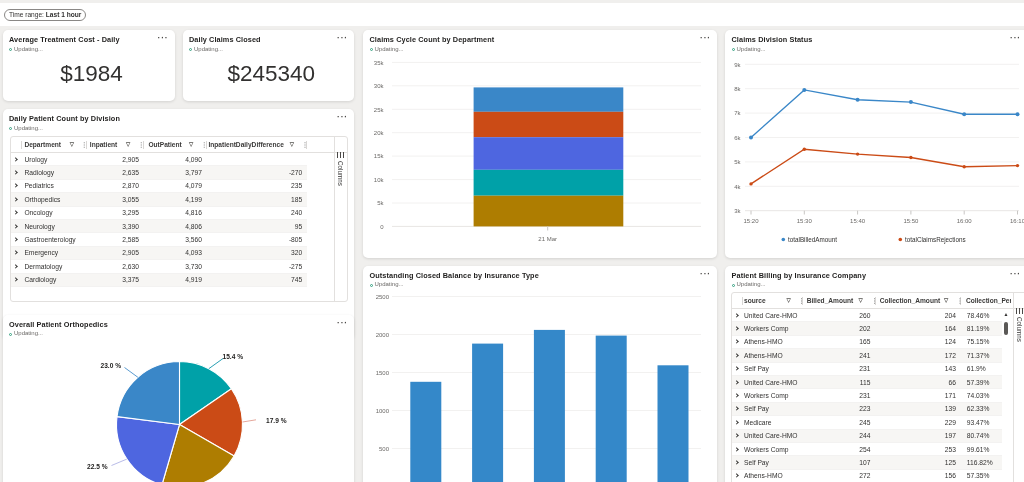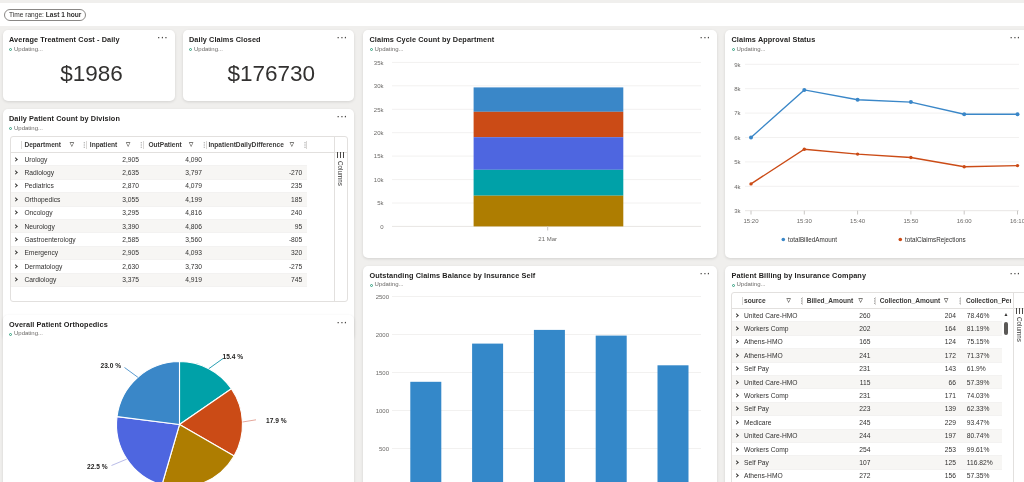--- a/index.html
+++ b/index.html
@@ -27,28 +27,28 @@
 </head>
 <body>
 
 <div class="abs" style="left:0;top:3px;width:1024px;height:22.5px;background:#fff"></div>
 <div class="abs" style="left:4px;top:9px;height:12px;border:1px solid #8a8886;border-radius:6px;background:#fff;font-size:6.6px;color:#323130;line-height:10px;padding:0 4px">Time range: <b>Last 1 hour</b></div>
 
 <div class="card" style="left:2.5px;top:30px;width:172px;height:70.5px">
   <div class="title">Average Treatment Cost - Daily</div>
   <div class="menu" style="right:6px">···</div>
   <div class="upd"><span class="ring"></span>Updating...</div>
-  <div class="abs" style="left:0;top:33px;left:3px!important;width:172px;text-align:center;font-size:22.5px;line-height:22px;color:#323130">$1986</div>
+  <div class="abs" style="left:0;top:33px;left:3px!important;width:172px;text-align:center;font-size:22.5px;line-height:22px;color:#323130">$1984</div>
 </div>
 
 <div class="card" style="left:182.5px;top:30px;width:171.5px;height:70.5px">
   <div class="title">Daily Claims Closed</div>
   <div class="menu" style="right:6px">···</div>
   <div class="upd"><span class="ring"></span>Updating...</div>
-  <div class="abs" style="left:0;top:33px;left:3px!important;width:171.5px;text-align:center;font-size:22.5px;line-height:22px;color:#323130">$176730</div>
+  <div class="abs" style="left:0;top:33px;left:3px!important;width:171.5px;text-align:center;font-size:22.5px;line-height:22px;color:#323130">$245340</div>
 </div>
 
 <div class="card" style="left:2.5px;top:109px;width:351.5px;height:230px">
   <div class="title">Daily Patient Count by Division</div>
   <div class="menu" style="right:6px">···</div>
   <div class="upd"><span class="ring"></span>Updating...</div>
   <div class="grid" style="left:7.3px;top:26.5px;width:338px;height:166px;overflow:hidden">
 <div style="position:relative;height:16.5px;border-bottom:1px solid #e2e0de;font-size:6.6px;font-weight:600;color:#3b3a39">
 <span style="position:absolute;left:10px;top:4px;height:8px;border-left:1px solid #d8d6d4"></span>
 <span style="position:absolute;left:75.7px;top:4px;height:8px;border-left:1px solid #d8d6d4"></span>
@@ -211,21 +211,21 @@
 <rect x="110.6" y="81.8" width="149.7" height="25.400000000000006" fill="#cb4b16"></rect>
 <rect x="110.6" y="107.2" width="149.7" height="32.60000000000001" fill="#4e66e0"></rect>
 <rect x="110.6" y="139.8" width="149.7" height="25.899999999999977" fill="#00a1a8"></rect>
 <rect x="110.6" y="165.7" width="149.7" height="30.700000000000017" fill="#ae7d01"></rect>
 <line x1="184.7" y1="196.4" x2="184.7" y2="200.5" stroke="#c8c6c4" stroke-width="1"></line>
 <text x="184.7" y="211" class="axlab" text-anchor="middle">21 Mar</text>
 </svg>
 </div>
 
 <div class="card" style="left:363px;top:265.5px;width:354px;height:228px">
-  <div class="title">Outstanding Claims Balance by Insurance Self</div>
+  <div class="title">Outstanding Closed Balance by Insurance Type</div>
   <div class="menu" style="right:6px">···</div>
   <div class="upd"><span class="ring"></span>Updating...</div>
   <svg width="354" height="228" viewBox="0 0 354 228">
 <line x1="29" y1="30.5" x2="338" y2="30.5" stroke="#f2f1f0" stroke-width="1"></line>
 <text x="26" y="32.7" class="axlab" text-anchor="end">2500</text>
 <line x1="29" y1="68.5" x2="338" y2="68.5" stroke="#f2f1f0" stroke-width="1"></line>
 <text x="26" y="70.7" class="axlab" text-anchor="end">2000</text>
 <line x1="29" y1="106.5" x2="338" y2="106.5" stroke="#f2f1f0" stroke-width="1"></line>
 <text x="26" y="108.7" class="axlab" text-anchor="end">1500</text>
 <line x1="29" y1="144.5" x2="338" y2="144.5" stroke="#f2f1f0" stroke-width="1"></line>
@@ -234,21 +234,21 @@
 <text x="26" y="184.7" class="axlab" text-anchor="end">500</text>
 <rect x="47.3" y="115.8" width="31" height="112.2" fill="#3488c9"></rect>
 <rect x="109.1" y="77.6" width="31" height="150.4" fill="#3488c9"></rect>
 <rect x="170.9" y="63.9" width="31" height="164.1" fill="#3488c9"></rect>
 <rect x="232.7" y="69.6" width="31" height="158.4" fill="#3488c9"></rect>
 <rect x="294.5" y="99.3" width="31" height="128.7" fill="#3488c9"></rect>
 </svg>
 </div>
 
 <div class="card" style="left:725px;top:30px;width:310px;height:228px">
-  <div class="title">Claims Approval Status</div>
+  <div class="title">Claims Division Status</div>
   <div class="menu" style="left:285px">···</div>
   <div class="upd"><span class="ring"></span>Updating...</div>
   <svg width="310" height="228" viewBox="0 0 310 228">
 <line x1="20" y1="34.3" x2="294" y2="34.3" stroke="#f2f1f0" stroke-width="1"></line>
 <text x="15.5" y="36.5" class="axlab" text-anchor="end">9k</text>
 <line x1="20" y1="58.7" x2="294" y2="58.7" stroke="#f2f1f0" stroke-width="1"></line>
 <text x="15.5" y="60.900000000000006" class="axlab" text-anchor="end">8k</text>
 <line x1="20" y1="83.1" x2="294" y2="83.1" stroke="#f2f1f0" stroke-width="1"></line>
 <text x="15.5" y="85.3" class="axlab" text-anchor="end">7k</text>
 <line x1="20" y1="107.5" x2="294" y2="107.5" stroke="#f2f1f0" stroke-width="1"></line>

